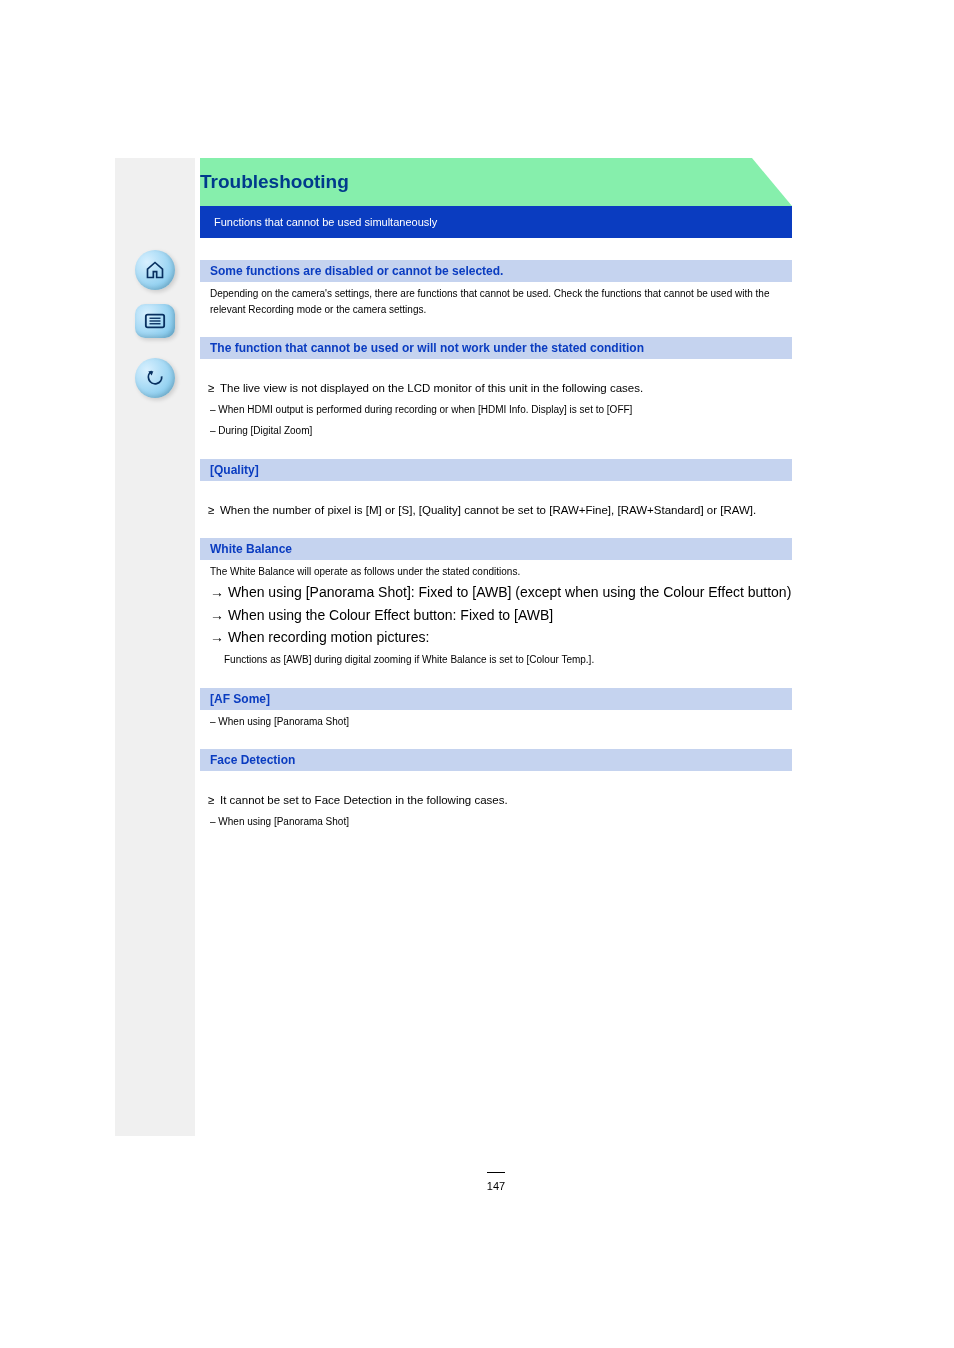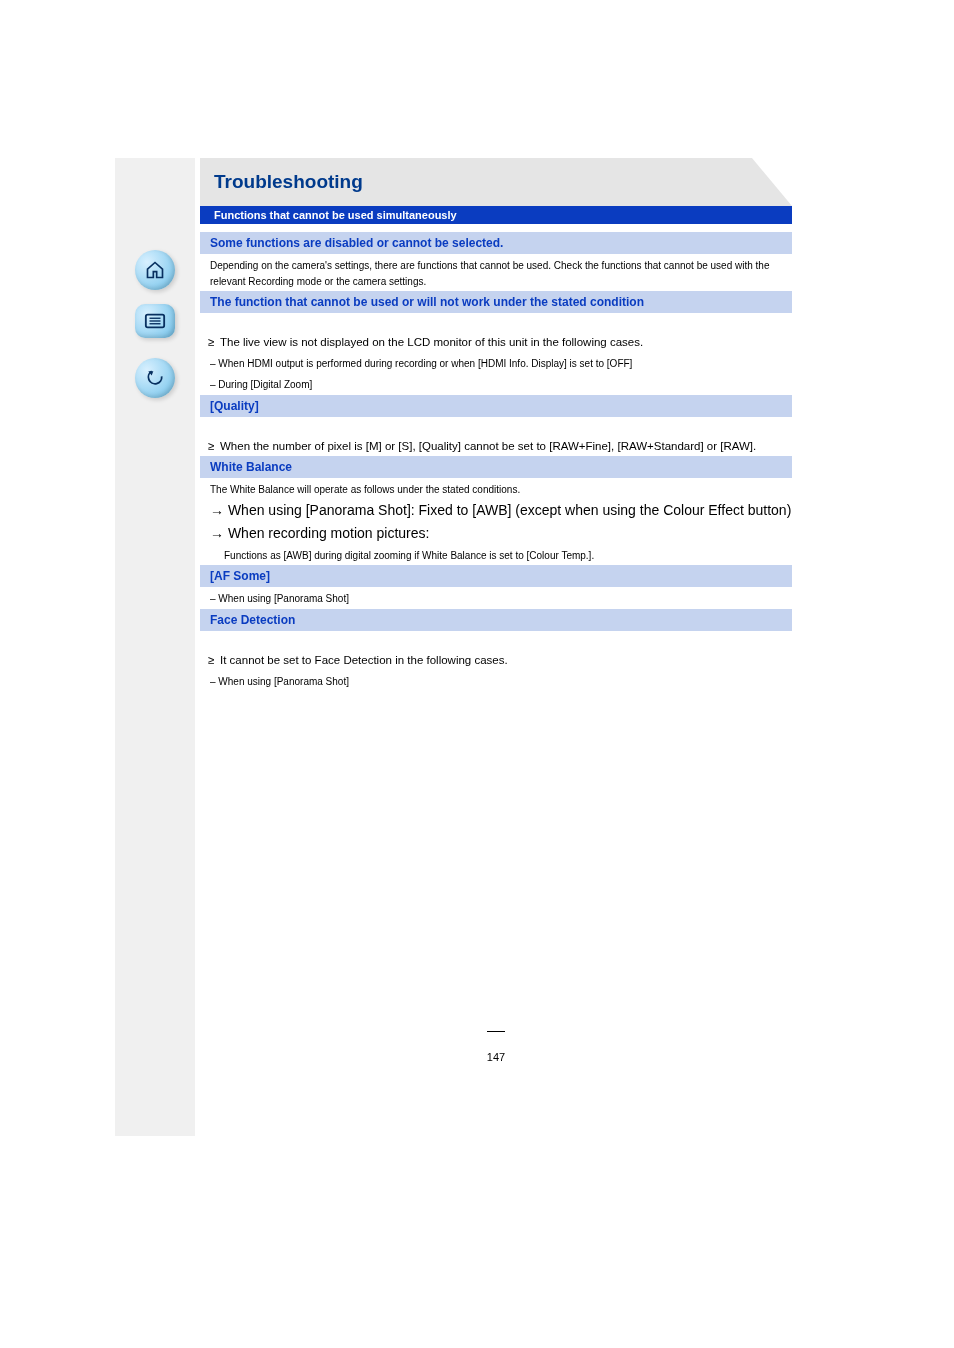--- a/index.html
+++ b/index.html
@@ -41,57 +41,58 @@
   .nav-menu { top: 146px; border-radius: 10px; width: 40px; height: 34px; }
   .nav-back { top: 200px; }
   .content {
     position: absolute;
     left: 200px;
     top: 158px;
     width: 592px;
   }
   .banner {
     position: relative;
-    background: #e5e5e5;
+    background: #86efac;
     color: #003a8c;
     height: 48px;
     display: flex;
     align-items: center;
-    padding-left: 14px;
+    padding-left: 0;
     font-size: 19px;
     font-weight: 600;
   }
   .banner::after {
     content: "";
     position: absolute;
     right: 0;
     top: 0;
     width: 0;
     height: 0;
     border-left: 40px solid transparent;
     border-top: 48px solid #fff;
   }
   .blue-strip {
     background: #0a3cc0;
-    height: 18px;
+    height: 32px;
     color: #fff;
     font-size: 11px;
     padding-left: 14px;
     display: flex;
     align-items: center;
-    font-weight: 700;
+    font-weight: 400;
   }
   .section-bar {
     background: #c5d3ef;
     color: #0a3cc0;
     font-weight: 600;
     font-size: 12px;
     padding: 4px 10px;
-  }
-  .section-bar.first { margin-top: 8px; }
+    margin-top: 18px;
+  }
+  .section-bar.first { margin-top: 22px; }
   .desc {
     padding: 4px 10px 2px 10px;
     font-size: 10px;
     line-height: 1.55;
   }
   .rec-line {
     display: flex;
     align-items: center;
     gap: 8px;
     padding-left: 10px;
@@ -130,21 +131,21 @@
     line-height: 1.6;
   }
   .page-num {
     text-align: center;
     margin-top: 340px;
     font-size: 11px;
   }
   .page-num span {
     display: inline-block;
     border-top: 1px solid #000;
-    padding-top: 19px;
+    padding-top: 7px;
   }
 </style>
 </head>
 <body>
 
 <div class="page">
 
   <div class="sidebar">
     <div class="nav-btn nav-home">
       <svg width="20" height="20" viewBox="0 0 24 24">
@@ -178,20 +179,21 @@
     <div class="bullet">The live view is not displayed on the LCD monitor of this unit in the following cases.</div>
     <div class="desc">– When HDMI output is performed during recording or when [HDMI Info. Display] is set to [OFF]</div>
     <div class="desc">– During [Digital Zoom]</div>
 
     <div class="section-bar">[Quality]</div>
     <div class="bullet">When the number of pixel is [M] or [S], [Quality] cannot be set to [RAW+Fine], [RAW+Standard] or [RAW].</div>
 
     <div class="section-bar">White Balance</div>
     <div class="desc">The White Balance will operate as follows under the stated conditions.</div>
     <div class="arrow-line">→ When using [Panorama Shot]: Fixed to [AWB] (except when using the Colour Effect button)</div>
+    <div class="arrow-line">→ When using the Colour Effect button: Fixed to [AWB]</div>
     <div class="arrow-line">→ When recording motion pictures:</div>
     <div class="desc" style="padding-left:24px">Functions as [AWB] during digital zooming if White Balance is set to [Colour Temp.].</div>
 
     <div class="section-bar">[AF Some]</div>
     <div class="desc">– When using [Panorama Shot]</div>
 
     <div class="section-bar">Face Detection</div>
     <div class="bullet">It cannot be set to Face Detection in the following cases.</div>
     <div class="desc">– When using [Panorama Shot]</div>
 

